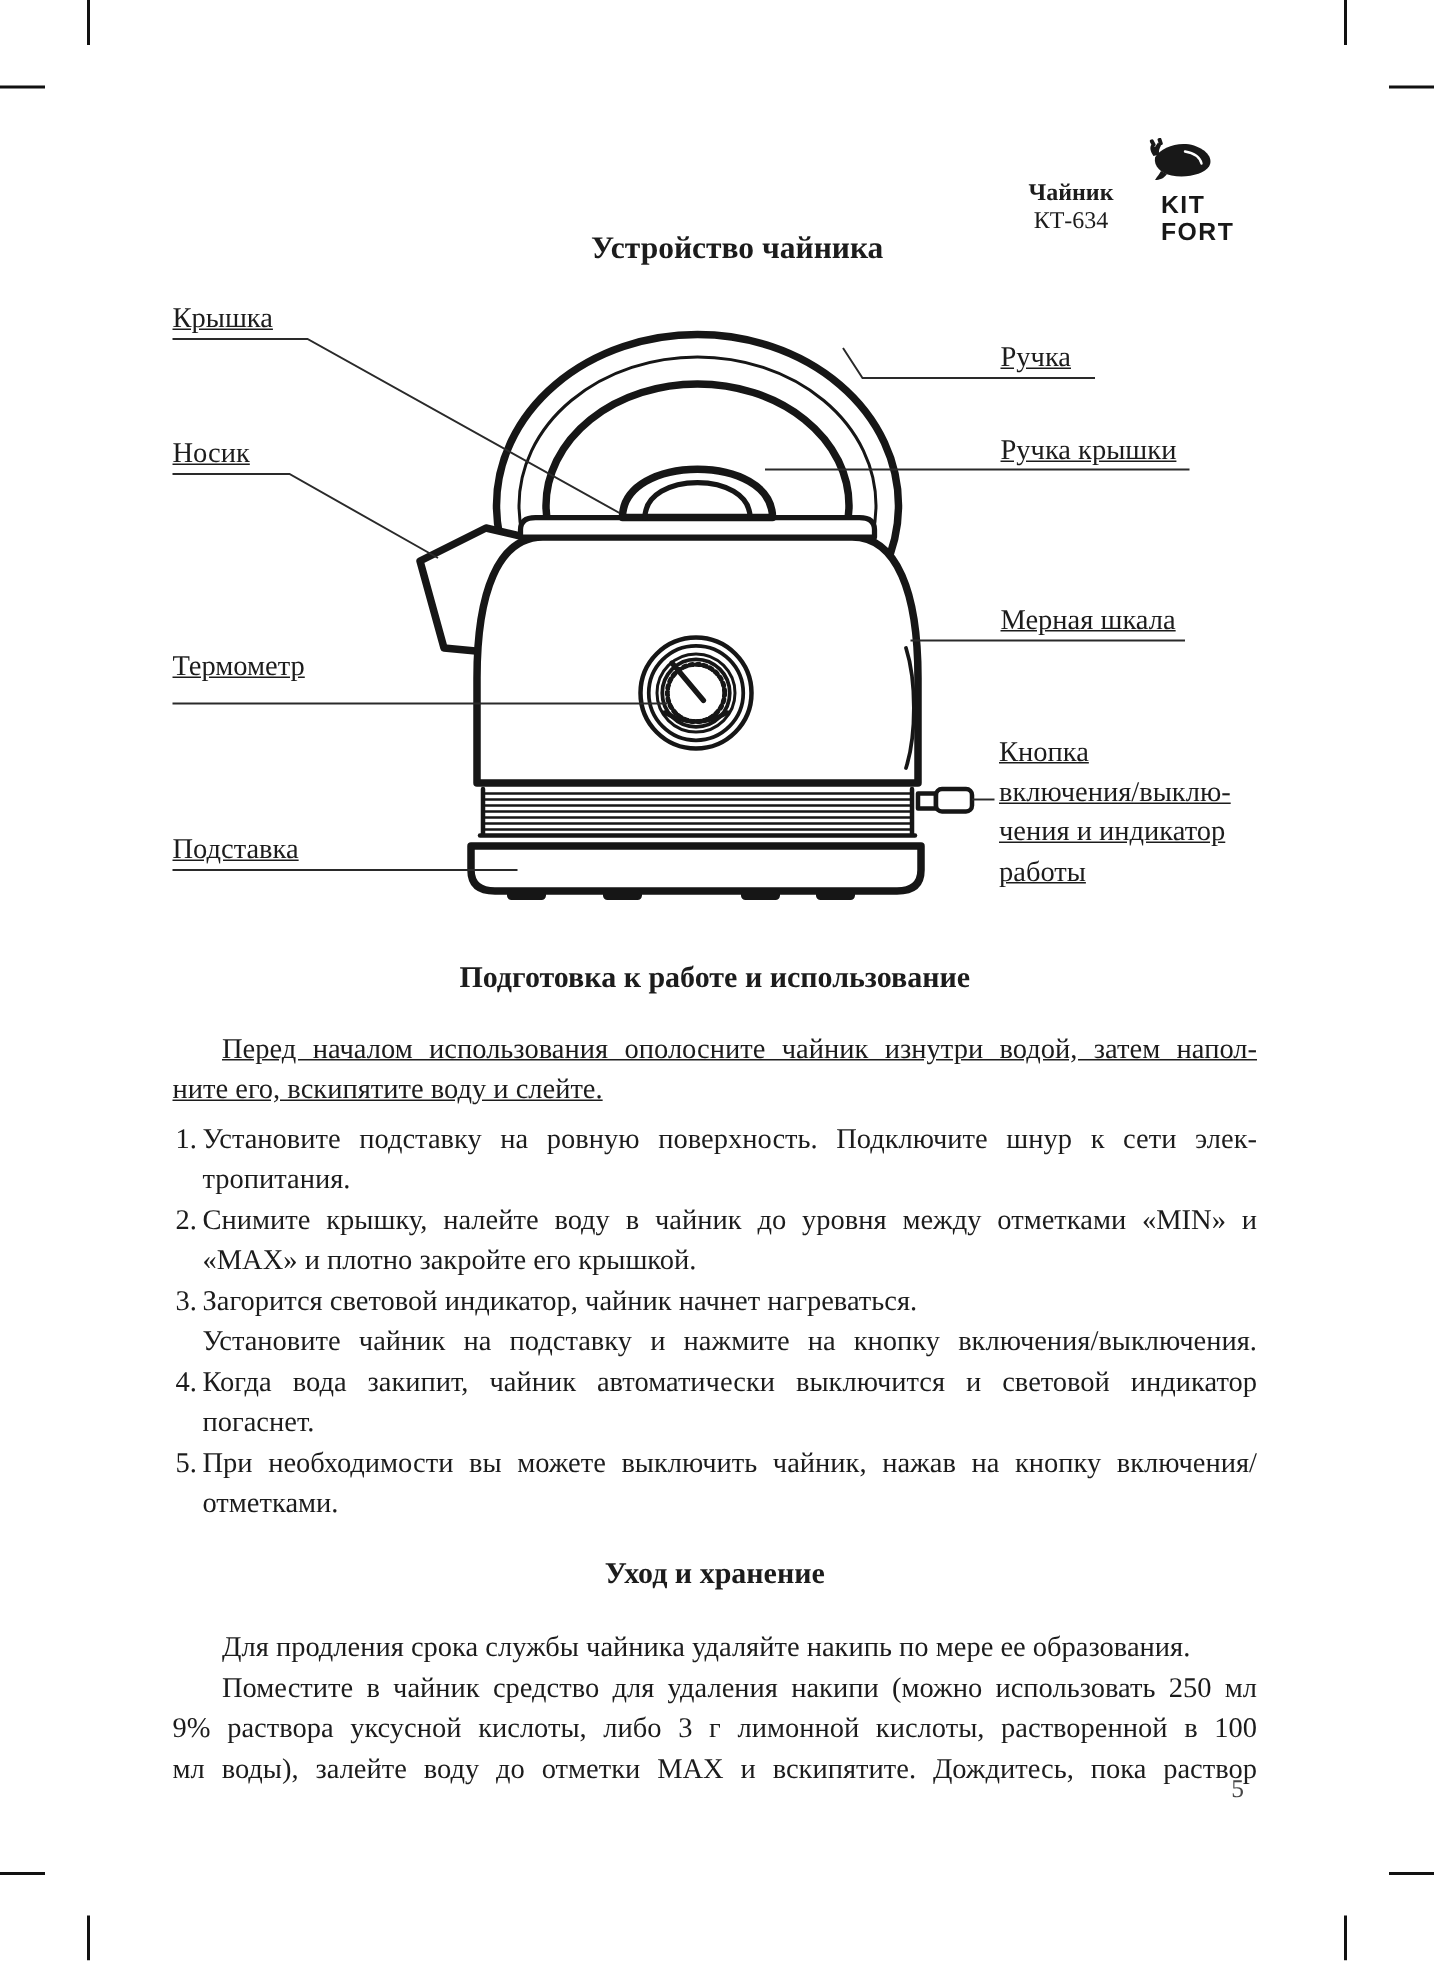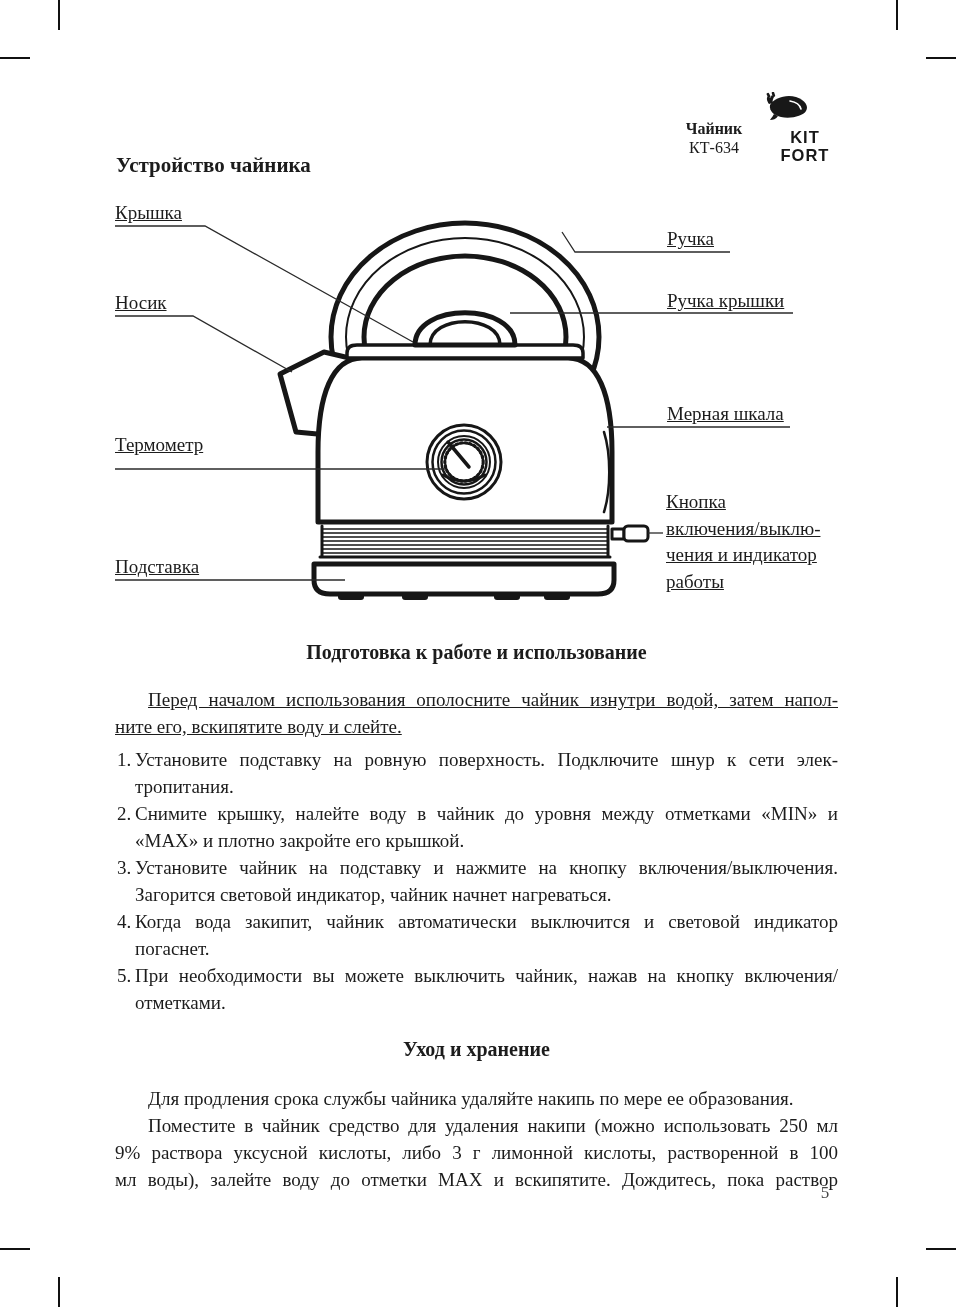--- a/index.html
+++ b/index.html
@@ -9,26 +9,26 @@
     overflow:hidden;
   }
   .abs{position:absolute;}
   
   .mark{position:absolute;background:#111;}
   .mark.v{width:1.5px;height:30px;}
   .mark.h{width:30px;height:1.5px;}
   
   .hdr-product{left:678px;top:119px;width:72px;text-align:center;font-size:16px;line-height:19px;}
   .hdr-product .b{font-weight:bold;}
-  .logo{left:752px;top:92px;width:84px;text-align:center;}
+  .logo{left:752px;top:92px;width:84px;text-align:left;}
   .logo svg{display:block;margin-left:8px;}
   .brand{font-family:"Liberation Sans","DejaVu Sans",sans-serif;font-weight:700;
          font-size:16.5px;line-height:18px;letter-spacing:1px;color:#181818;margin-left:22px;}
   
-  .dia-title{left:116px;top:153px;width:723px;text-align:left;
+  .dia-title{left:130px;top:153px;width:723px;text-align:center;
              font-size:21px;font-weight:bold;}
   
   .dlabel{font-size:19px;line-height:26px;white-space:nowrap;text-decoration:underline;}
   .dlabel.multi{white-space:pre-line;width:195px;line-height:26.5px;}
   
   .col{left:115px;width:723px;}
   .sect-head{text-align:center;font-size:20px;font-weight:bold;}
   .tline{font-size:19px;line-height:27px;}
   .jline{text-align:justify;text-align-last:justify;}
   .lline{text-align:left;}
@@ -176,22 +176,22 @@
 <div class="step" style="top:800px;">
   <span class="num">2.</span>
   <div class="stext">
     <div class="tline jline">Снимите крышку, налейте воду в чайник до уровня между отметками «MIN» и</div>
     <div class="tline lline">«MAX» и плотно закройте его крышкой.</div>
   </div>
 </div>
 <div class="step" style="top:854px;">
   <span class="num">3.</span>
   <div class="stext">
+    <div class="tline lline">Загорится световой индикатор, чайник начнет нагреваться.</div>
     <div class="tline jline">Установите чайник на подставку и нажмите на кнопку включения/выключения.</div>
-    <div class="tline lline">Загорится световой индикатор, чайник начнет нагреваться.</div>
   </div>
 </div>
 <div class="step" style="top:908px;">
   <span class="num">4.</span>
   <div class="stext">
     <div class="tline jline">Когда вода закипит, чайник автоматически выключится и световой индикатор</div>
     <div class="tline lline">погаснет.</div>
   </div>
 </div>
 <div class="step" style="top:962px;">

